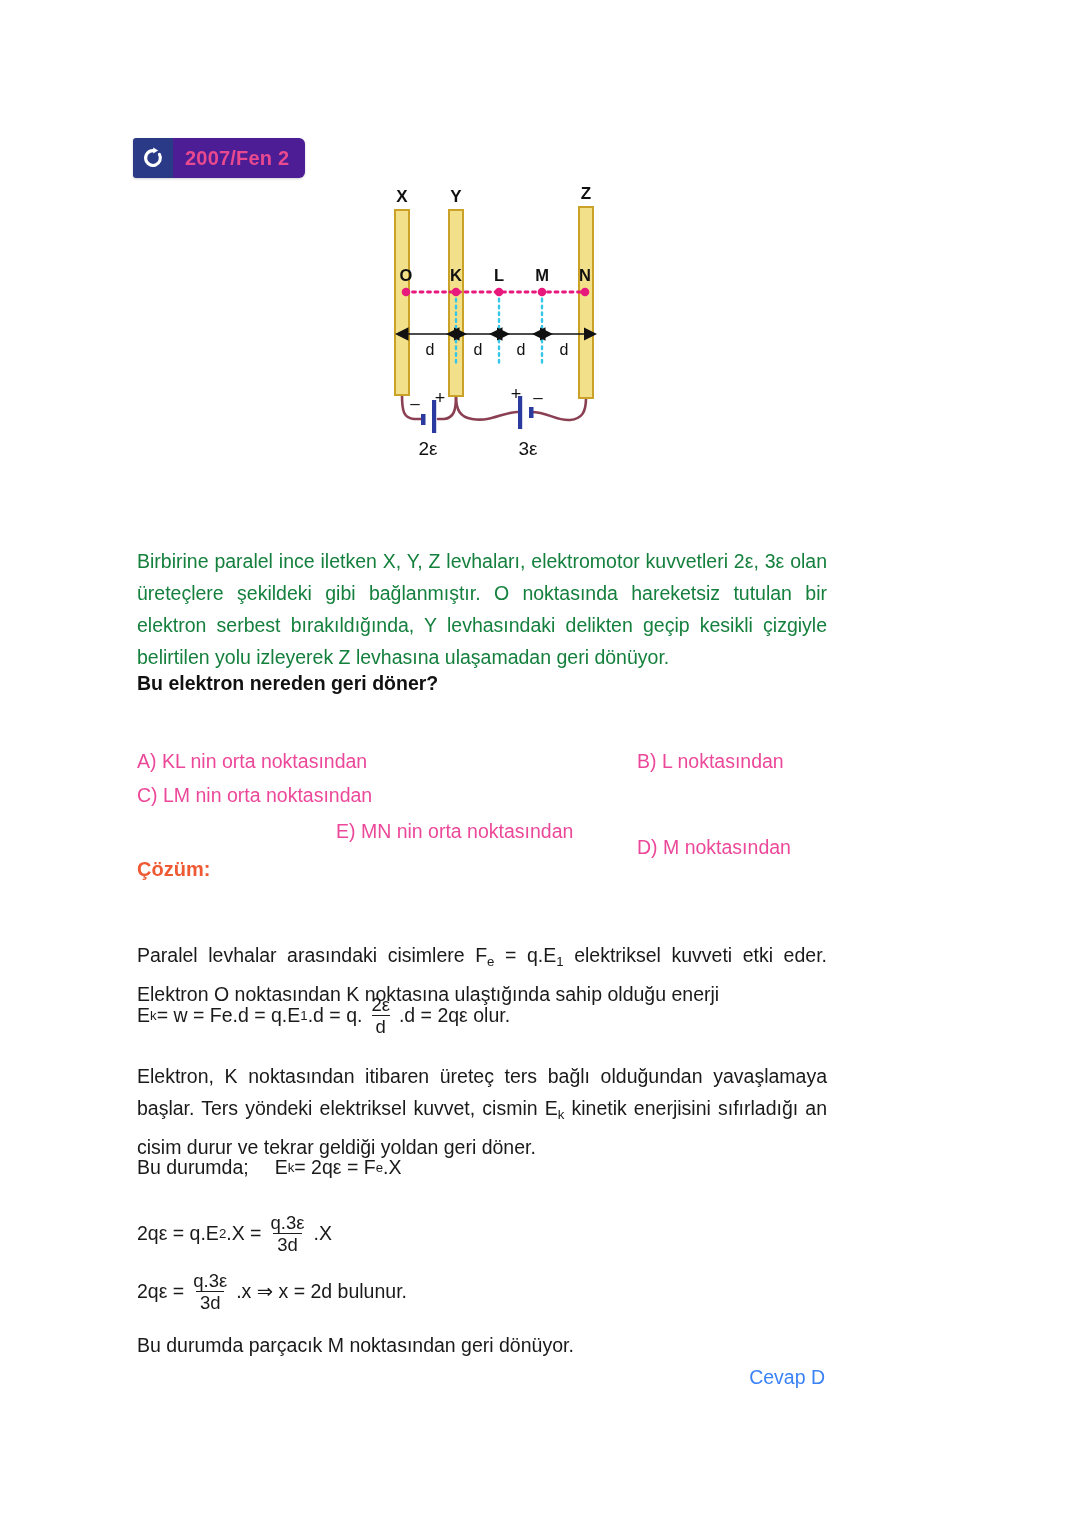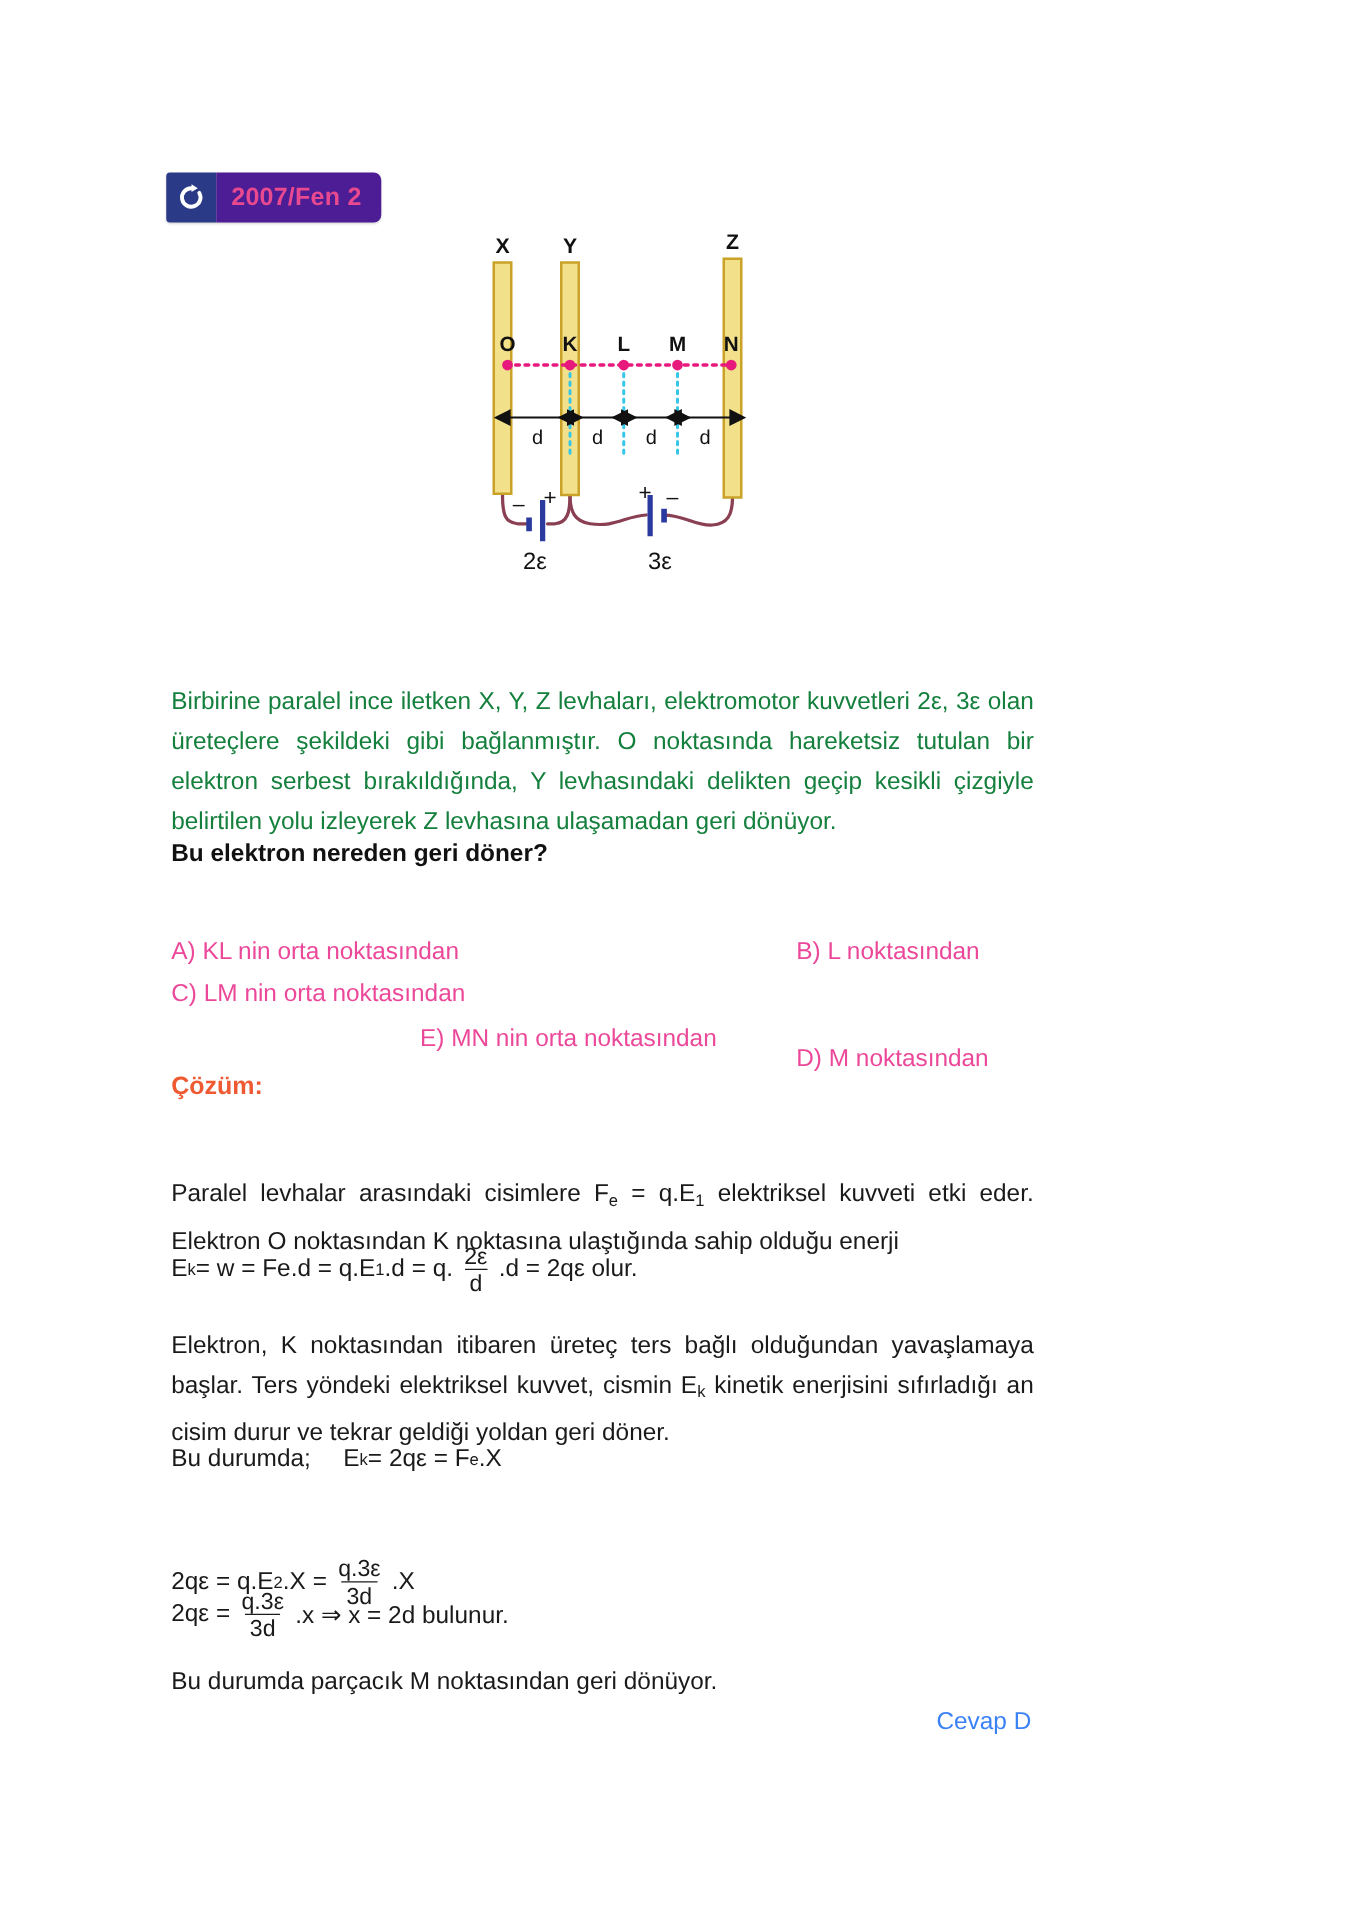--- a/index.html
+++ b/index.html
@@ -268,21 +268,21 @@
 <div class="eqline" style="top:1156px;">
   <span>Bu durumda;</span>
   <span style="display:inline-block;width:26px"></span>
   <span>E</span>
     <sub>k</sub>
     <span> = 2qε = F</span>
     <sub>e</sub>
     <span>.X</span>
 </div>
 
-<div class="eqline" style="top:1213px;margin-top:32px;">
+<div class="eqline" style="top:1213px;">
   <span>2qε = q.E</span>
     <sub>2</sub>
     <span>.X =</span>
   <span class="frac">
     <span class="num">q.3ε</span>
     <span class="den">3d</span>
   </span>
   <span>.X</span>
 </div>
 

